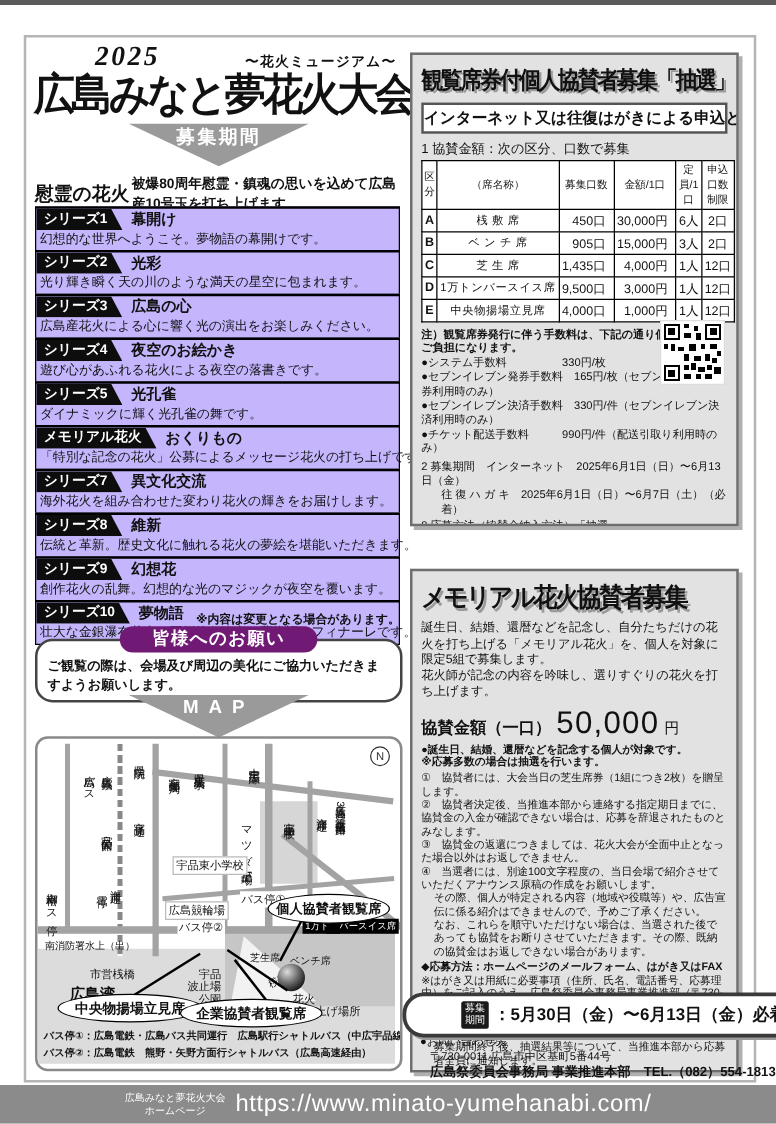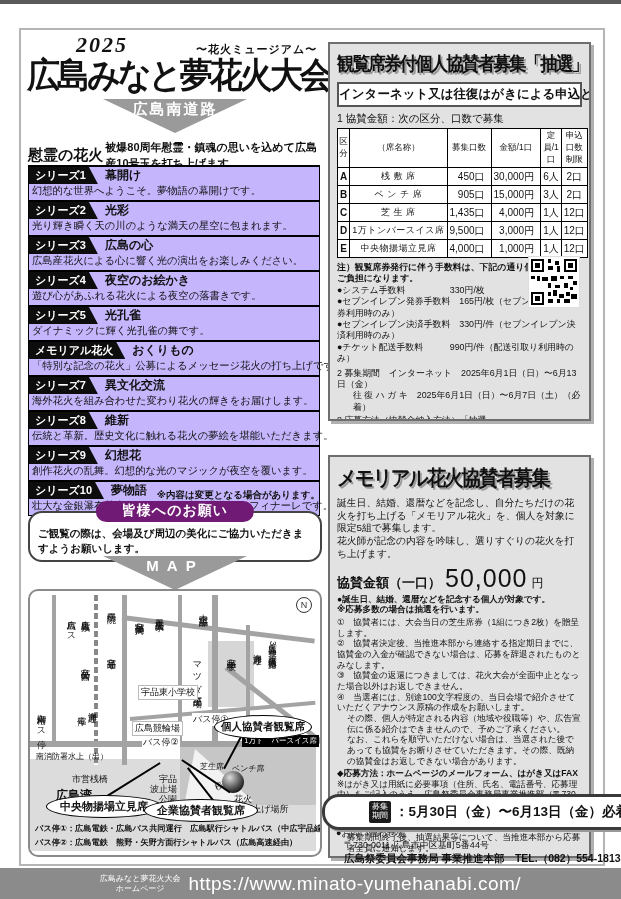--- a/index.html
+++ b/index.html
@@ -104,21 +104,21 @@
 <body>
 
 <div class="abs topbar"></div>
 <div class="abs frame"></div>
 
 <div class="abs year">2025</div>
 <div class="abs title">広島みなと夢花火大会</div>
 <div class="abs subtitle">〜花火ミュージアム〜</div>
 <div class="abs banner mid">
   <div class="tri"></div>
-  <div class="btxt">広島南道路</div>
+  <div class="btxt">募集期間</div>
 </div>
 
 <div class="abs irei">
   <div class="lb">慰霊の花火</div>
   <div class="tx">被爆80周年慰霊・鎮魂の思いを込めて広島産10号玉を打ち上げます。</div>
 </div>
 
 <div class="abs series">
 
     <div class="srow">

